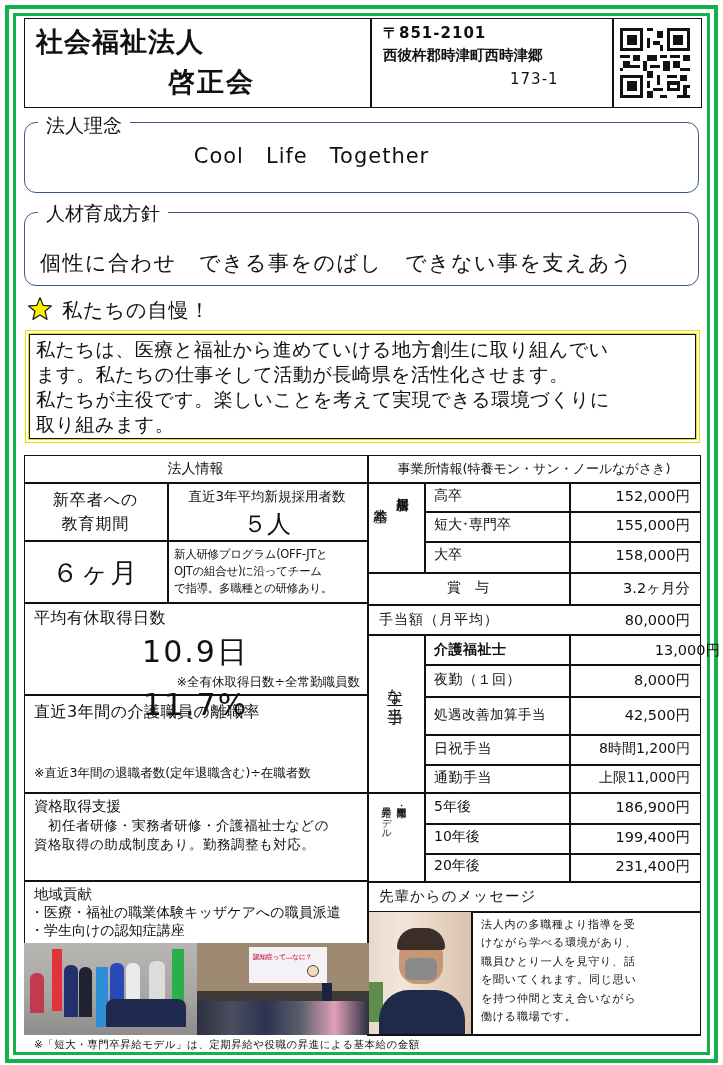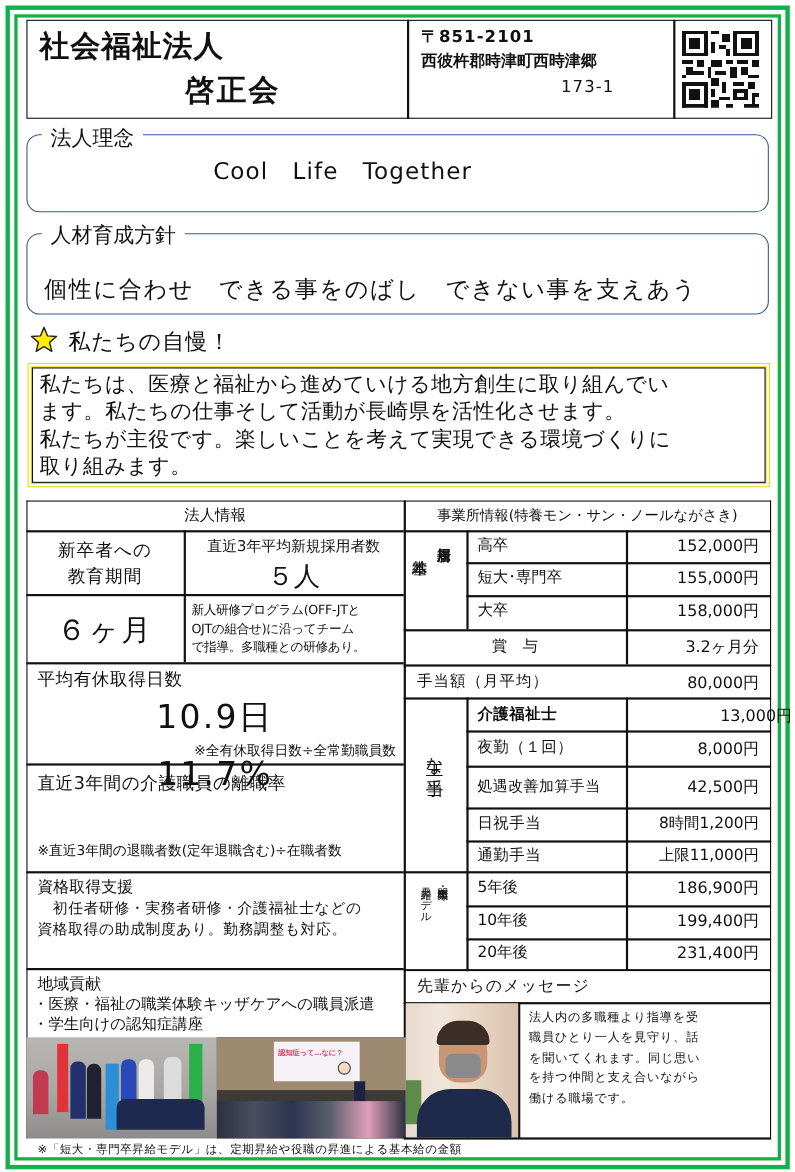--- a/index.html
+++ b/index.html
@@ -262,20 +262,21 @@
 <div class="abs photo" style="left:369px; top:912px; width:102px; height:122px; background:linear-gradient(90deg,#e8d9cc 0%,#f1e6dc 30%,#ead7c6 60%,#d9c2ae 100%);">
   <div class="abs" style="left:0; top:70px; width:14px; height:40px; background:#5f8c4a;"></div>
   <div class="abs" style="left:30px; top:22px; width:44px; height:50px; border-radius:22px 22px 18px 18px; background:#c79674;"></div>
   <div class="abs" style="left:28px; top:16px; width:48px; height:22px; border-radius:24px 24px 4px 4px; background:#3a2e26;"></div>
   <div class="abs" style="left:36px; top:46px; width:32px; height:22px; border-radius:6px; background:#8a8a8a;"></div>
   <div class="abs" style="left:10px; top:78px; width:86px; height:50px; border-radius:30px 30px 0 0; background:#1d2a4a;"></div>
 </div>
 
 <div class="abs txt" style="left:481px; top:916px; font-size:11px; line-height:18.4px; letter-spacing:0.8px;">
   <div>法人内の多職種より指導を受</div>
+  <div>けながら学べる環境があり、</div>
   <div>職員ひとり一人を見守り、話</div>
   <div>を聞いてくれます。同じ思い</div>
   <div>を持つ仲間と支え合いながら</div>
   <div>働ける職場です。</div>
 </div>
 
 <div class="abs line-h" style="left:367px; top:1034px; width:334px;"></div>
 
 <div class="abs txt" style="left:34px; top:1038px; font-size:10.5px; letter-spacing:0.5px;">※「短大・専門卒昇給モデル」は、定期昇給や役職の昇進による基本給の金額</div>
 

